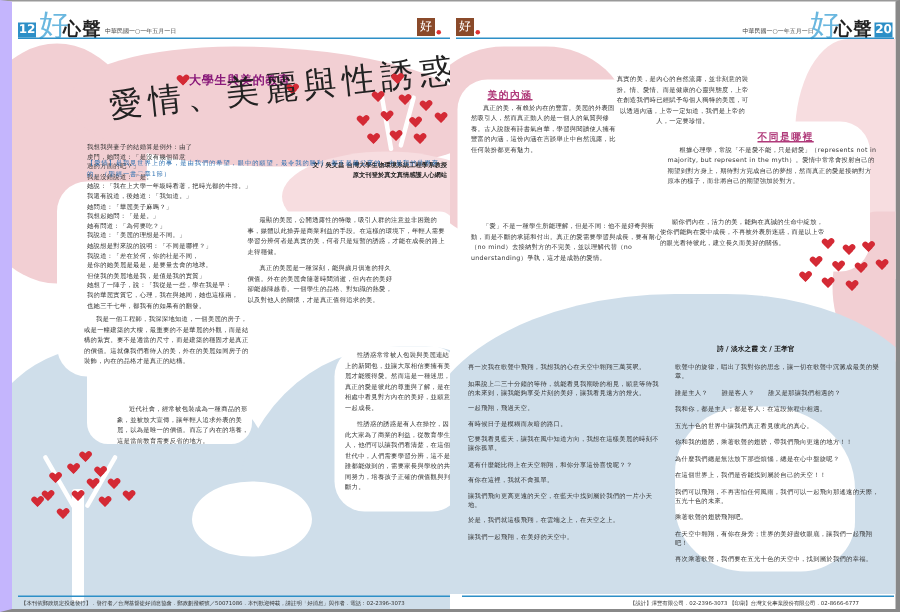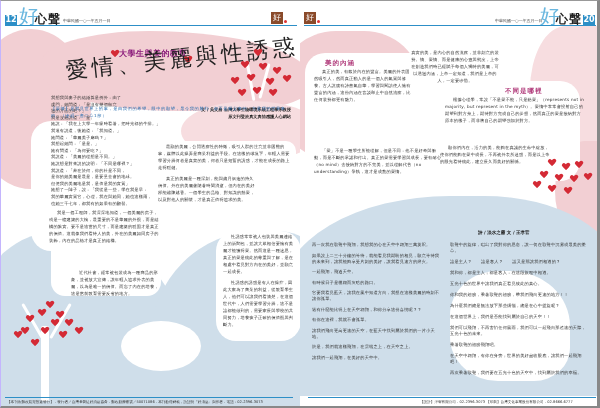--- a/index.html
+++ b/index.html
@@ -1,40 +1,40 @@
 <!DOCTYPE html>
 <html><head>
 <meta charset="utf-8">
 <style>
   * { margin:0; padding:0; box-sizing:border-box; }
   html, body { width:600px; height:408px; overflow:hidden; background:#fff; }
   body { font-family: "DejaVu Sans", sans-serif; position:relative; }
   .spread { position:absolute; left:0; top:0; width:600px; height:408px; background:#fff; overflow:hidden; }
   .page { position:absolute; top:0; width:300px; height:408px; overflow:hidden; }
-  .page-left { left:0; border-left:1px solid #c4b5fd; border-top:1px solid #999; border-bottom:2px solid #888; }
+  .page-left { left:0; border-left:8px solid #c4b5fd; border-top:1px solid #999; border-bottom:2px solid #888; }
   .page-right { left:300px; border-right:3px solid #888; border-top:1px solid #999; border-bottom:2px solid #888; }
   .hdr-rule { position:absolute; top:24px; height:1px; background:#2d8fc7; }
   .pnum { position:absolute; top:14px; width:12px; height:10px; background:#2d8fc7; color:#fff; font-size:8px; font-weight:bold; line-height:10px; text-align:center; }
   .brand-hao { position:absolute; top:4px; font-family:"DejaVu Serif", serif; font-size:20px; color:#6ab7df; line-height:22px; }
   .brand-xin { position:absolute; top:10px; font-family:"DejaVu Serif", serif; font-size:12px; color:#222; font-weight:bold; letter-spacing:1px; }
   .issue-date { position:absolute; top:17px; font-size:4px; color:#444; white-space:nowrap; }
   .logo-box { position:absolute; top:11px; width:12px; height:12px; background:#8a4a2a; color:#fff; font-size:8px; line-height:12px; text-align:center; font-family:"DejaVu Serif", serif; }
   .logo-dot { position:absolute; top:19px; width:3px; height:3px; background:#d33; border-radius:50%; }
 
   
   .blob { position:absolute; border-radius:50%; }
   .pink { background:#f2cfd3; }
   .pink2 { background:#f7dde0; }
   .blue { background:#cfdeea; }
   .white { background:#fff; }
 
   
   .txt { position:absolute; font-size:4.2px; line-height:7px; color:#333; letter-spacing:0.2px; }
   .txt p { margin-bottom:4px; text-indent:8px; }
-  .sec-title { position:absolute; font-family:"DejaVu Serif", serif; font-size:6.5px; color:#b03a7a; font-weight:bold; letter-spacing:1px; }
+  .sec-title { position:absolute; font-family:"DejaVu Serif", serif; font-size:6.5px; color:#b03a7a; font-weight:bold; letter-spacing:1px;text-decoration:underline; }
 
   .kicker { position:absolute; left:118px; top:47px; font-size:8px; color:#8a1a7a; font-weight:bold; letter-spacing:0.5px; }
   .main-title { position:absolute; left:65px; top:55px; font-family:"DejaVu Serif", serif; font-size:22px; color:#222; letter-spacing:4px; transform:rotate(-6deg); transform-origin:left center; white-space:nowrap; }
   .byline-left { position:absolute; left:160px; top:105px; font-size:4.2px; color:#222; font-weight:bold; line-height:7px; text-align:right; width:130px; }
 
   .song-title { position:absolute; left:12px; top:86px; font-family:"DejaVu Serif", serif; font-size:16px; font-weight:bold; color:#e0508a; letter-spacing:1px; white-space:nowrap; }
   .song-byline { position:absolute; left:178px; top:96px; font-size:4.5px; color:#222; font-weight:bold; white-space:nowrap; }
 
   .caption { position:absolute; left:50px; top:104px; width:240px; font-size:4.2px; line-height:7px; color:#2b6fb0; letter-spacing:0.6px; }
 

